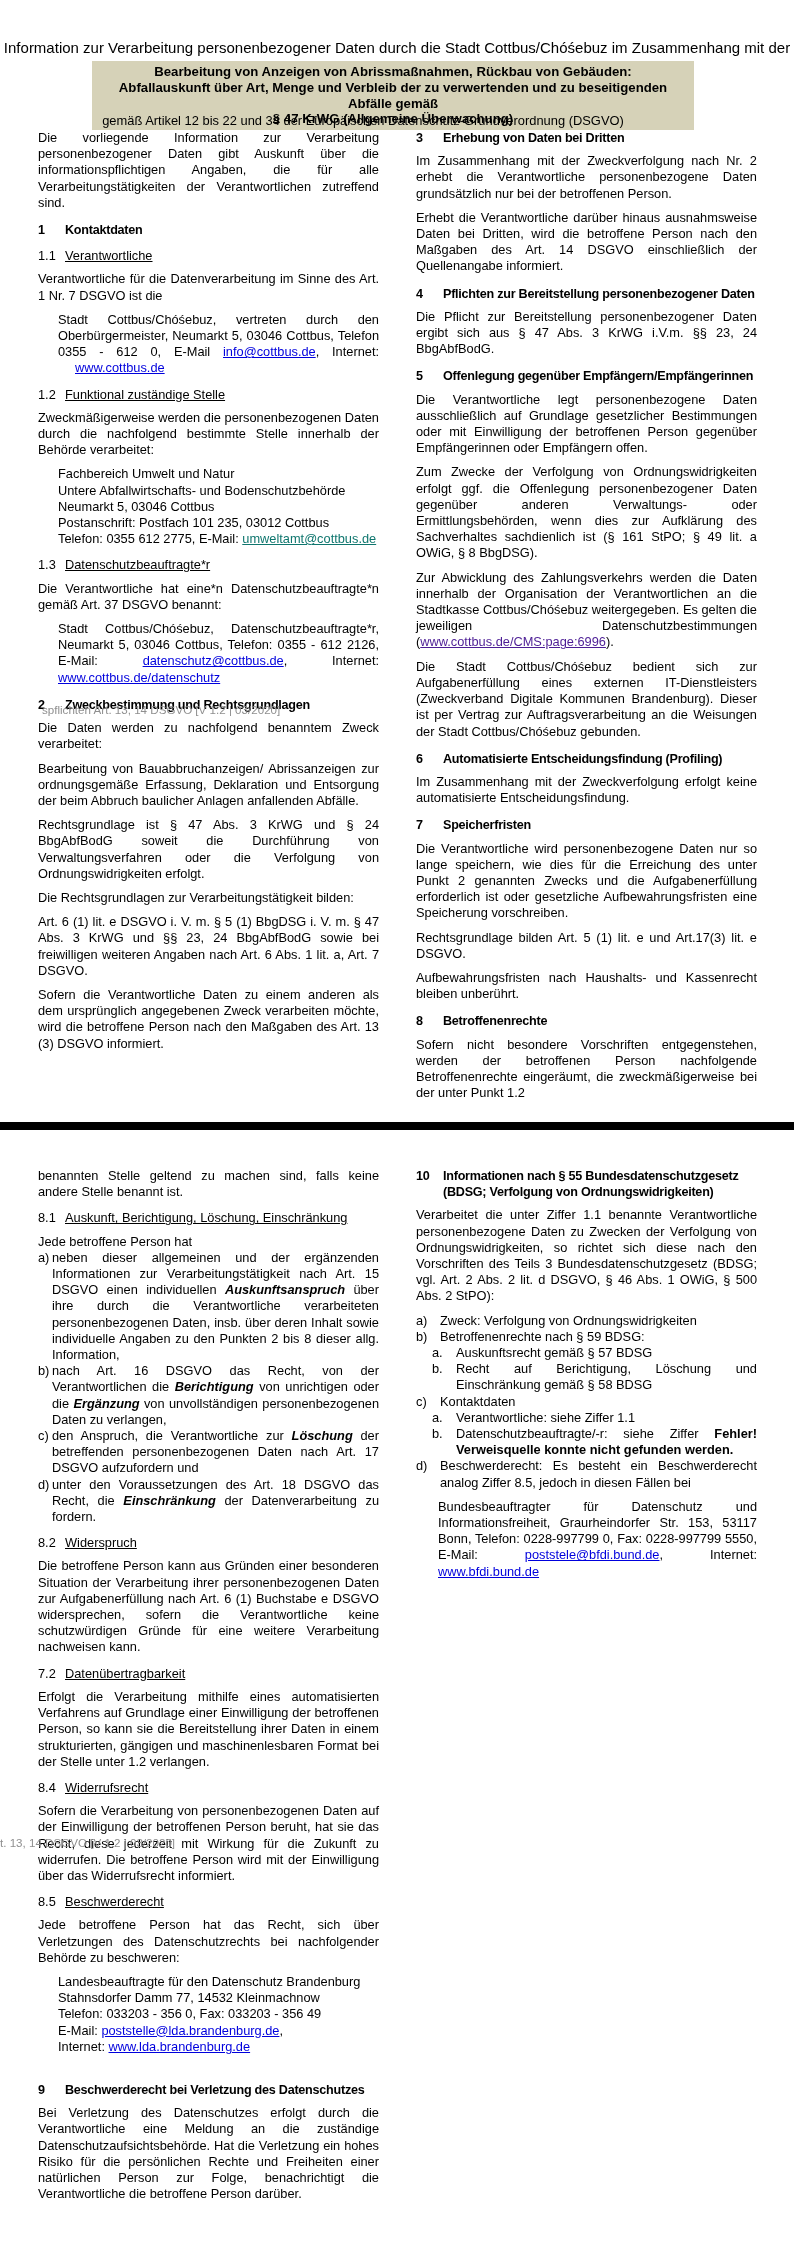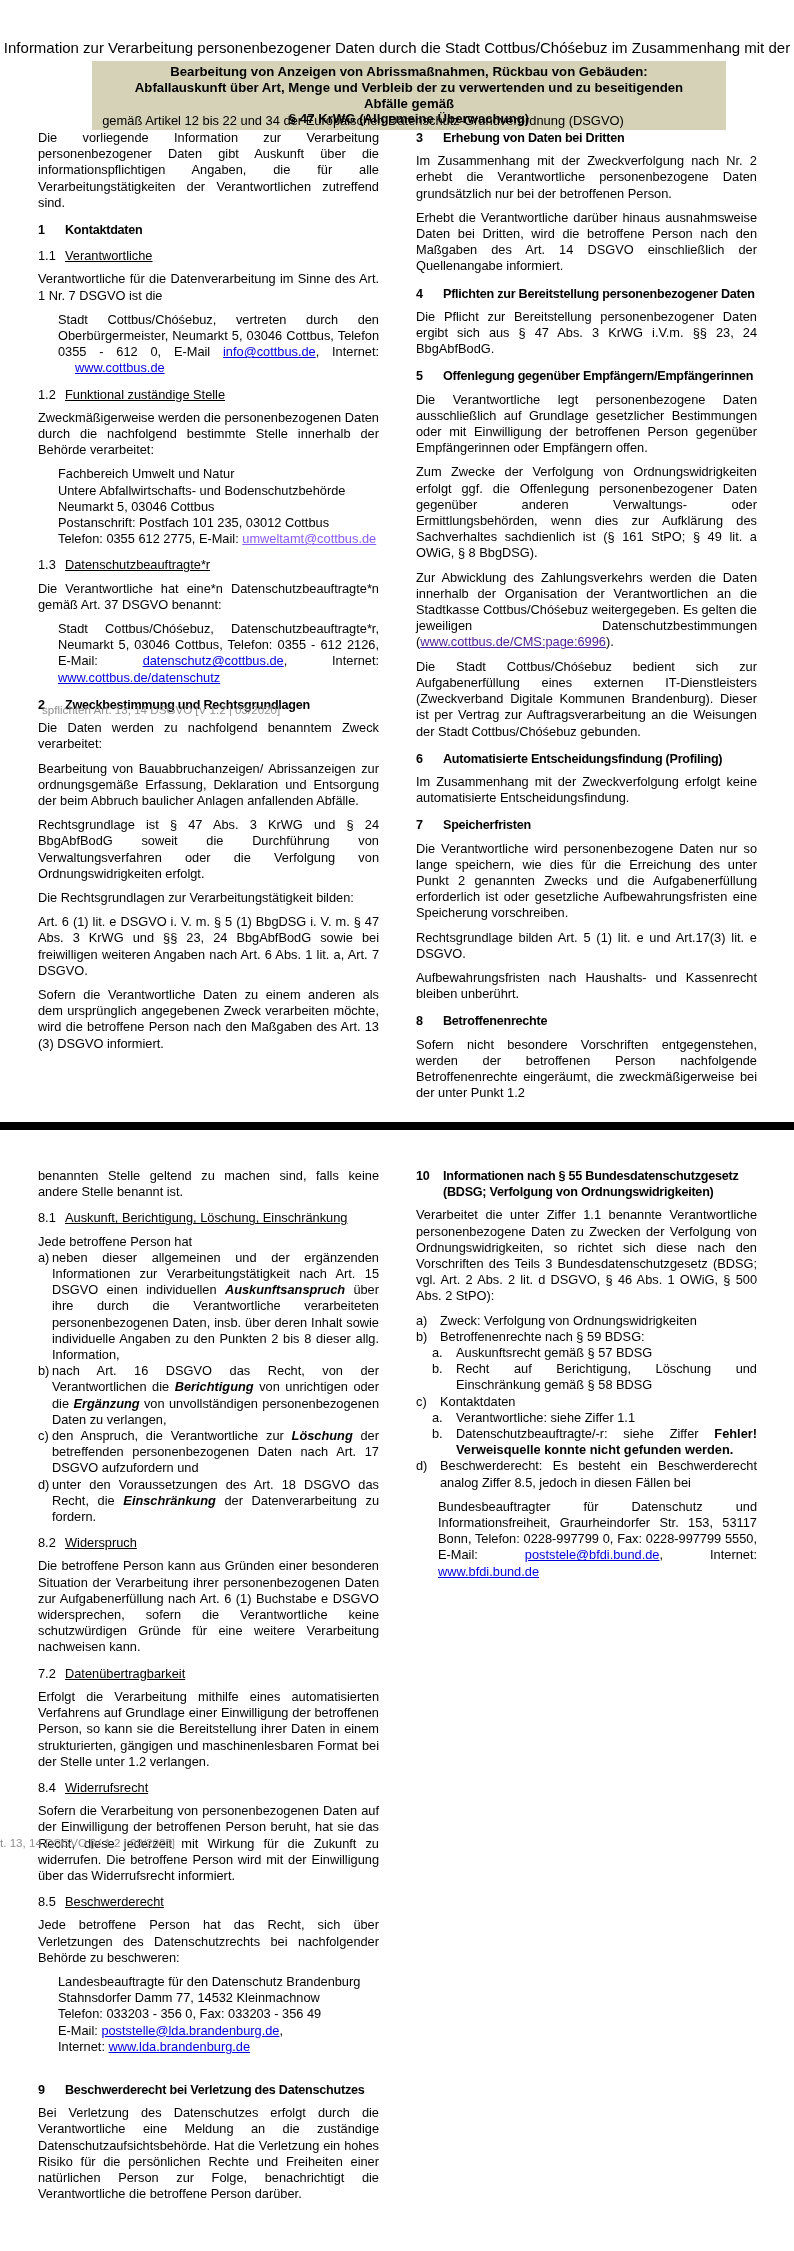--- a/index.html
+++ b/index.html
@@ -12,21 +12,21 @@
   }
   .page{position:absolute; left:0; width:794px; overflow:hidden;}
   #page1{top:0; height:1122px;}
   #page2{top:1130px; height:1121px;}
   #pagebar{position:absolute; top:1122px; left:0; width:794px; height:8px; background:#000;}
 
   
   .intro{position:absolute; top:40px; left:0; width:794px; text-align:center; font-size:15px;}
   .title-box{
     position:absolute; top:61px; left:92px; width:594px;
-    padding:3px 20px; text-align:center; font-weight:bold;
+    padding:3px 4px; text-align:center; font-weight:bold;
     font-size:13.2px; line-height:15.8px;
   }
   .subtitle{position:absolute; top:113px; left:0; width:726px; text-align:center; font-size:12.9px;}
 
   
   .col{position:absolute; width:341px;}
   .col-l{left:38px;}
   .col-r{left:416px;}
   #page1 .col{top:130px;}
   #page2 .col{top:38px;}
@@ -86,21 +86,21 @@
         <div class="h2">
           <span class="num">1.2</span>
           <span class="txt">Funktional zuständige Stelle</span>
         </div>
         <div class="p"><span>Zweckmäßigerweise werden die personenbezogenen Daten durch die nachfolgend bestimmte Stelle innerhalb der Behörde verarbeitet:</span></div>
         <div class="indent">
           <div><span>Fachbereich Umwelt und Natur</span></div>
           <div><span>Untere Abfallwirtschafts- und Bodenschutzbehörde</span></div>
           <div><span>Neumarkt 5, 03046 Cottbus</span></div>
           <div><span>Postanschrift: Postfach 101 235, 03012 Cottbus</span></div>
-          <div><span>Telefon: 0355 612 2775, E-Mail: </span><a href="#" class="lnk" style="color: #8b5cf6;">umweltamt@cottbus.de</a></div>
+          <div><span>Telefon: 0355 612 2775, E-Mail: </span><a href="#" class="lnk" style="color: #0f766e;">umweltamt@cottbus.de</a></div>
         </div>
         <div class="h2">
           <span class="num">1.3</span>
           <span class="txt">Datenschutzbeauftragte*r</span>
         </div>
         <div class="p"><span>Die Verantwortliche hat eine*n Datenschutzbeauftragte*n gemäß Art. 37 DSGVO benannt:</span></div>
         <div class="pindent"><span>Stadt Cottbus/Chóśebuz, Datenschutzbeauftragte*r, Neumarkt 5, 03046 Cottbus, Telefon: 0355 - 612 2126, E-Mail: </span><a href="#" class="lnk" style="color: rgb(0, 0, 221);">datenschutz@cottbus.de</a><span>, Internet: </span><a href="#" class="lnk" style="color: rgb(0, 0, 221);">www.cottbus.de/datenschutz</a></div>
         <div class="h1">
           <span class="num">2</span>
           <span class="txt">Zweckbestimmung und Rechtsgrundlagen</span>

